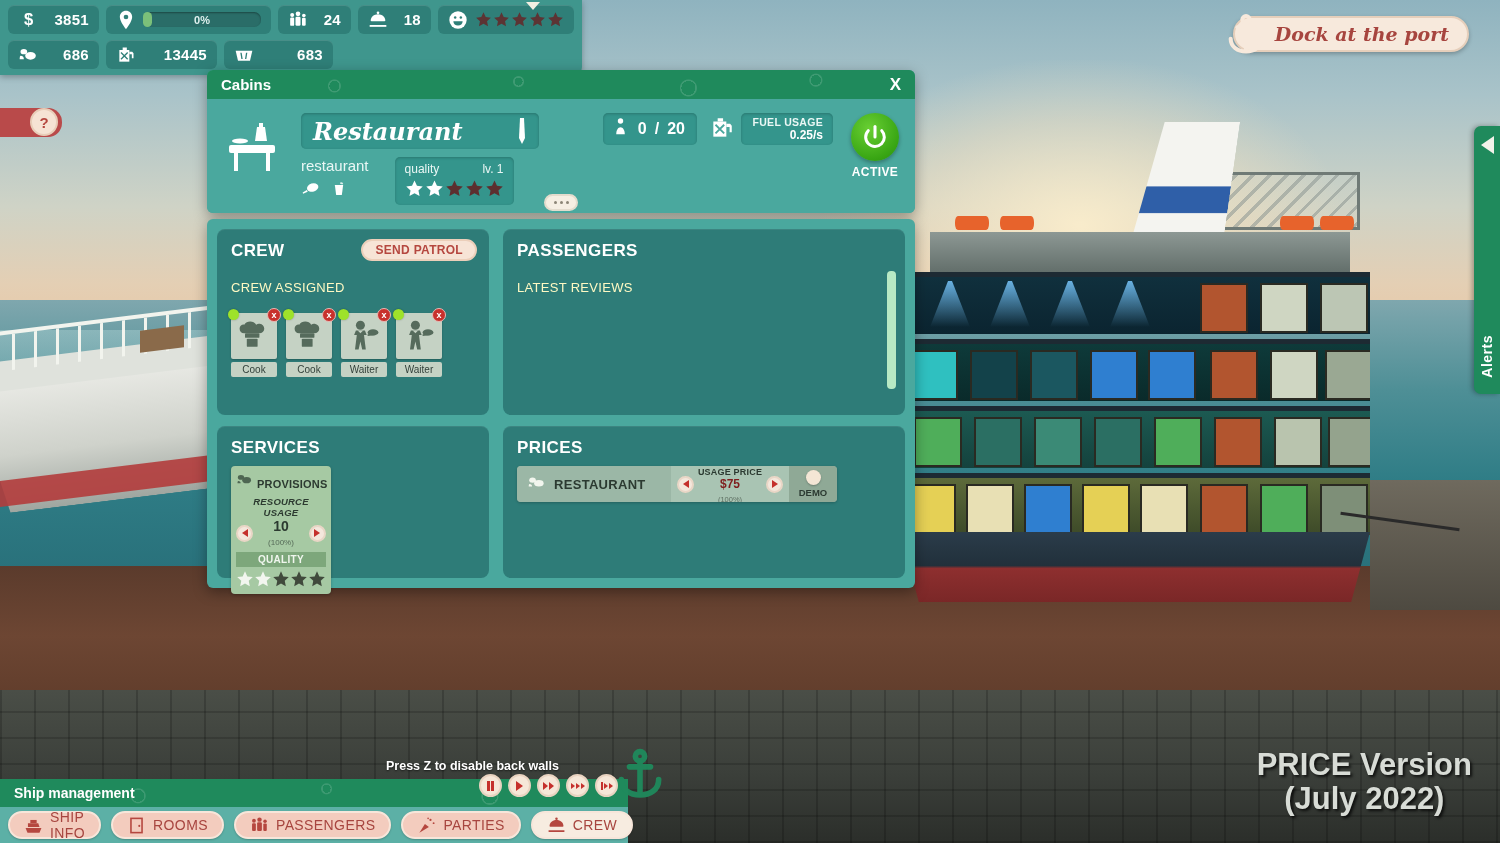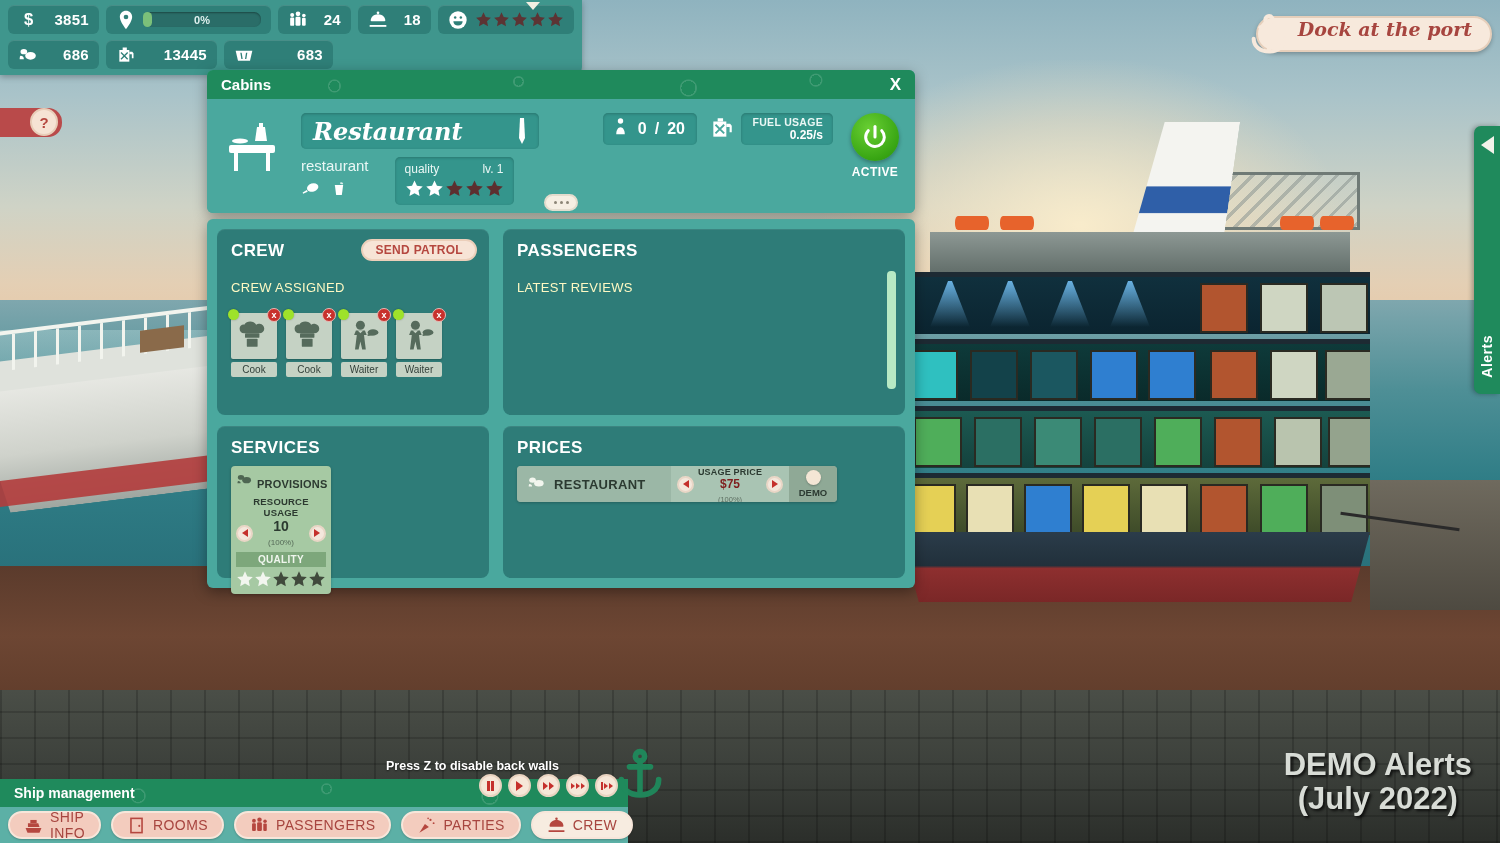--- a/index.html
+++ b/index.html
@@ -176,22 +176,22 @@
   }
   .help-btn{
     position:absolute; left:30px; top:108px; width:28px; height:28px;
     border-radius:50%; background:#f6e3d4; border:2px solid #e8cdb8;
     color:#b5473f; font-weight:bold; font-size:15px;
     display:flex; align-items:center; justify-content:center; z-index:36;
   }
 
   
   .dock-btn{
-    position:absolute; right:8px; top:16px; height:36px;
-    display:flex; gap:6px;
+    position:absolute; right:31px; top:16px; height:36px;
+    display:flex; align-items:center; gap:6px;
     background:#f7e9dc; border:2px solid #e6cfbb; border-radius:18px;
     padding:0 18px 0 40px; z-index:45;
     box-shadow:0 2px 4px rgba(0,0,0,.25);
   }
   .dock-btn .label{
     color:#a7453f; font-size:19px;
     font-family:"DejaVu Serif", serif; font-style:italic; font-weight:bold;
   }
   .anchor-ico{ position:absolute; left:-12px; top:-6px; width:46px; height:46px; }
 
@@ -358,21 +358,21 @@
   .row3{ display:flex; gap:14px; margin-top:11px; }
   .svc-panel{ width:272px; height:152px; }
   .price-panel{ flex:1; height:152px; }
 
   .prov-card{
     width:100px; background:#a6c9a3; border-radius:4px; padding:5px 5px 6px 5px;
     box-shadow:0 1px 3px rgba(0,0,0,.25); margin-top:2px;
   }
   .prov-head{ display:flex; align-items:flex-end; gap:4px; }
   .prov-head span{ color:#2c3a30; font-size:11px; font-weight:bold; letter-spacing:.2px; }
-  .prov-title{ text-align:center; color:#2c3a30; font-size:9.5px; font-weight:bold; margin-top:6px; letter-spacing:.2px; }
+  .prov-title{ text-align:center; color:#2c3a30; font-size:9.5px; font-weight:bold; margin-top:6px; letter-spacing:.2px;font-style:italic; }
   .prov-stepper{ display:flex; align-items:center; justify-content:space-between; margin-top:1px; }
   .arrowbtn{
     width:17px; height:17px; border-radius:50%;
     background:#f4e7dc; border:2px solid #e9d6c6;
     display:flex; align-items:center; justify-content:center;
   }
   .arrowbtn .tri{ width:0;height:0;border-top:4px solid transparent;border-bottom:4px solid transparent; }
   .arrowbtn .tri.l{ border-right:6px solid #c5302c; }
   .arrowbtn .tri.r{ border-left:6px solid #c5302c; }
   .prov-val{ text-align:center; line-height:1.05; }
@@ -1115,15 +1115,15 @@
               <circle cx="12" cy="3.4" r="1.6"></circle>
             </g>
           </svg>
       </span>
       <span>CREW</span>
     </div>
   </div>
 </div>
 
 <div class="demo">
-  <div>DEMO Alerts</div>
+  <div>PRICE Version</div>
   <div>(July 2022)</div>
 </div>
 
 </body></html>

